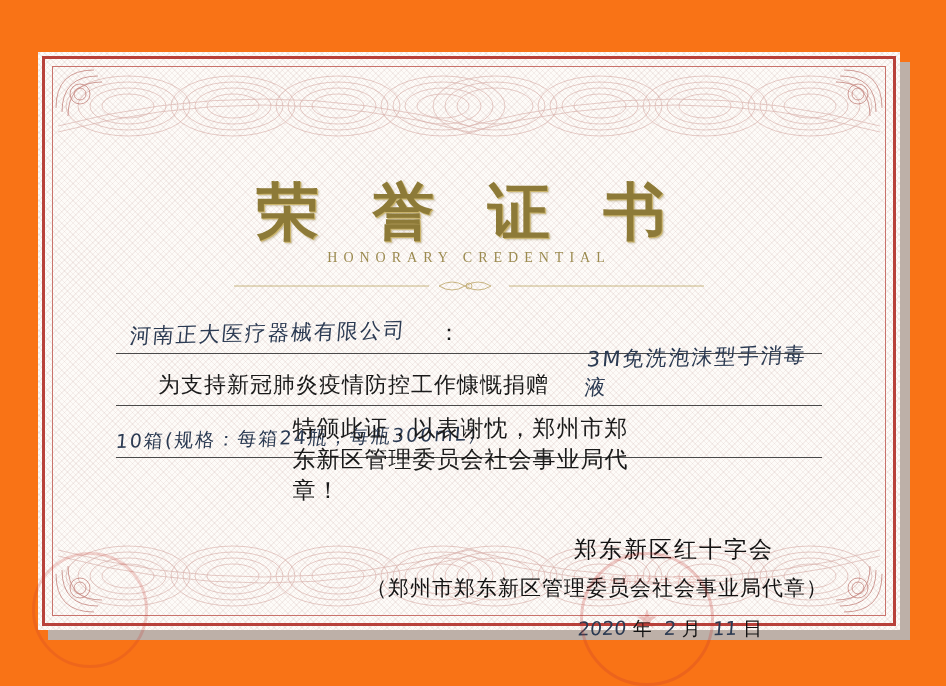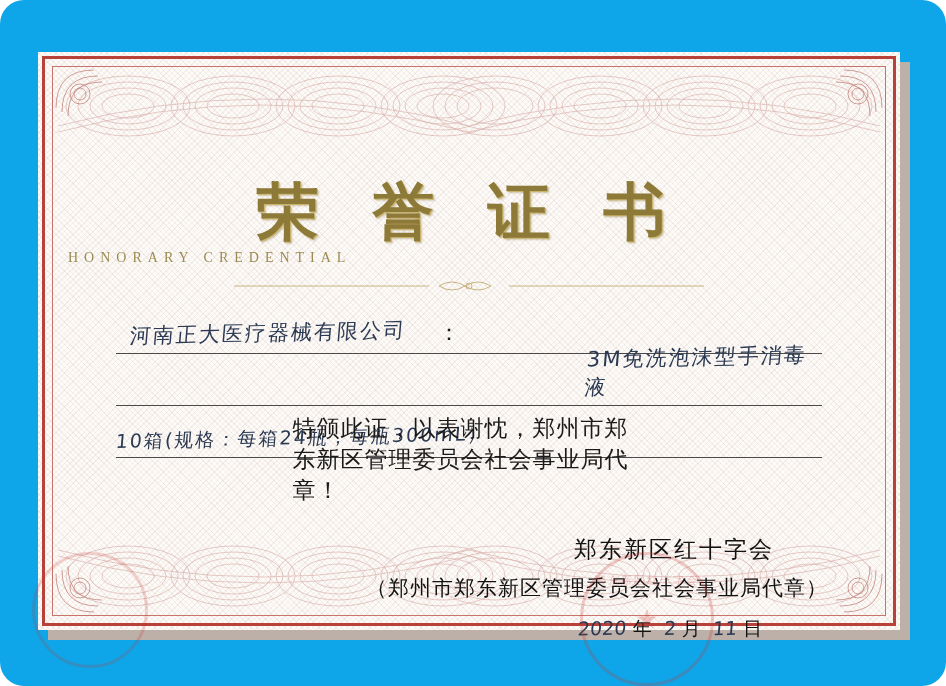--- a/index.html
+++ b/index.html
@@ -11,22 +11,21 @@
     width: 946px;
     height: 686px;
     font-family: "Liberation Sans", sans-serif;
     overflow: hidden;
   }
 
   .certificate-page {
     position: relative;
     width: 946px;
     height: 686px;
-    background: #0ea5e9;
-    border-radius: 24px;
+    background: #f97316;
   }
 
   
   .shadow-plate {
     position: absolute;
     left: 48px;
     top: 62px;
     width: 862px;
     height: 578px;
     background: #bdb0a8;
@@ -113,20 +112,21 @@
     letter-spacing: 16px;
     color: #8d7a38;
     text-shadow: 1px 1px 0 #c9b36a, 2px 2px 2px rgba(120,100,40,0.35);
   }
 
   .title-en {
     position: absolute;
     top: 168px;
     left: 0;
     right: 0;
+    text-align: center;
     font-family: "Liberation Serif", serif;
     font-size: 14px;
     letter-spacing: 6px;
     color: #9b8a4f;
   }
 
   .title-divider {
     position: absolute;
     top: 196px;
     left: 50%;
@@ -447,20 +447,21 @@
       <div class="body-block">
 
         <div class="line">
           <div class="rule"></div>
           <span class="hand l1-hand">河南正大医疗器械有限公司</span>
           <span class="l1-colon">：</span>
         </div>
 
         <div class="line">
           <div class="rule"></div>
+          <span class="printed l2-printed">为支持新冠肺炎疫情防控工作慷慨捐赠</span>
           <span class="hand l2-hand">3M免洗泡沫型手消毒液</span>
         </div>
 
         <div class="line">
           <div class="rule"></div>
           <span class="hand small l3-hand">10箱(规格：每箱24瓶，每瓶300mL）</span>
         </div>
 
         <div class="line l4">
           <span class="printed l4-printed">特颁此证，以表谢忱，郑州市郑东新区管理委员会社会事业局代章！</span>

